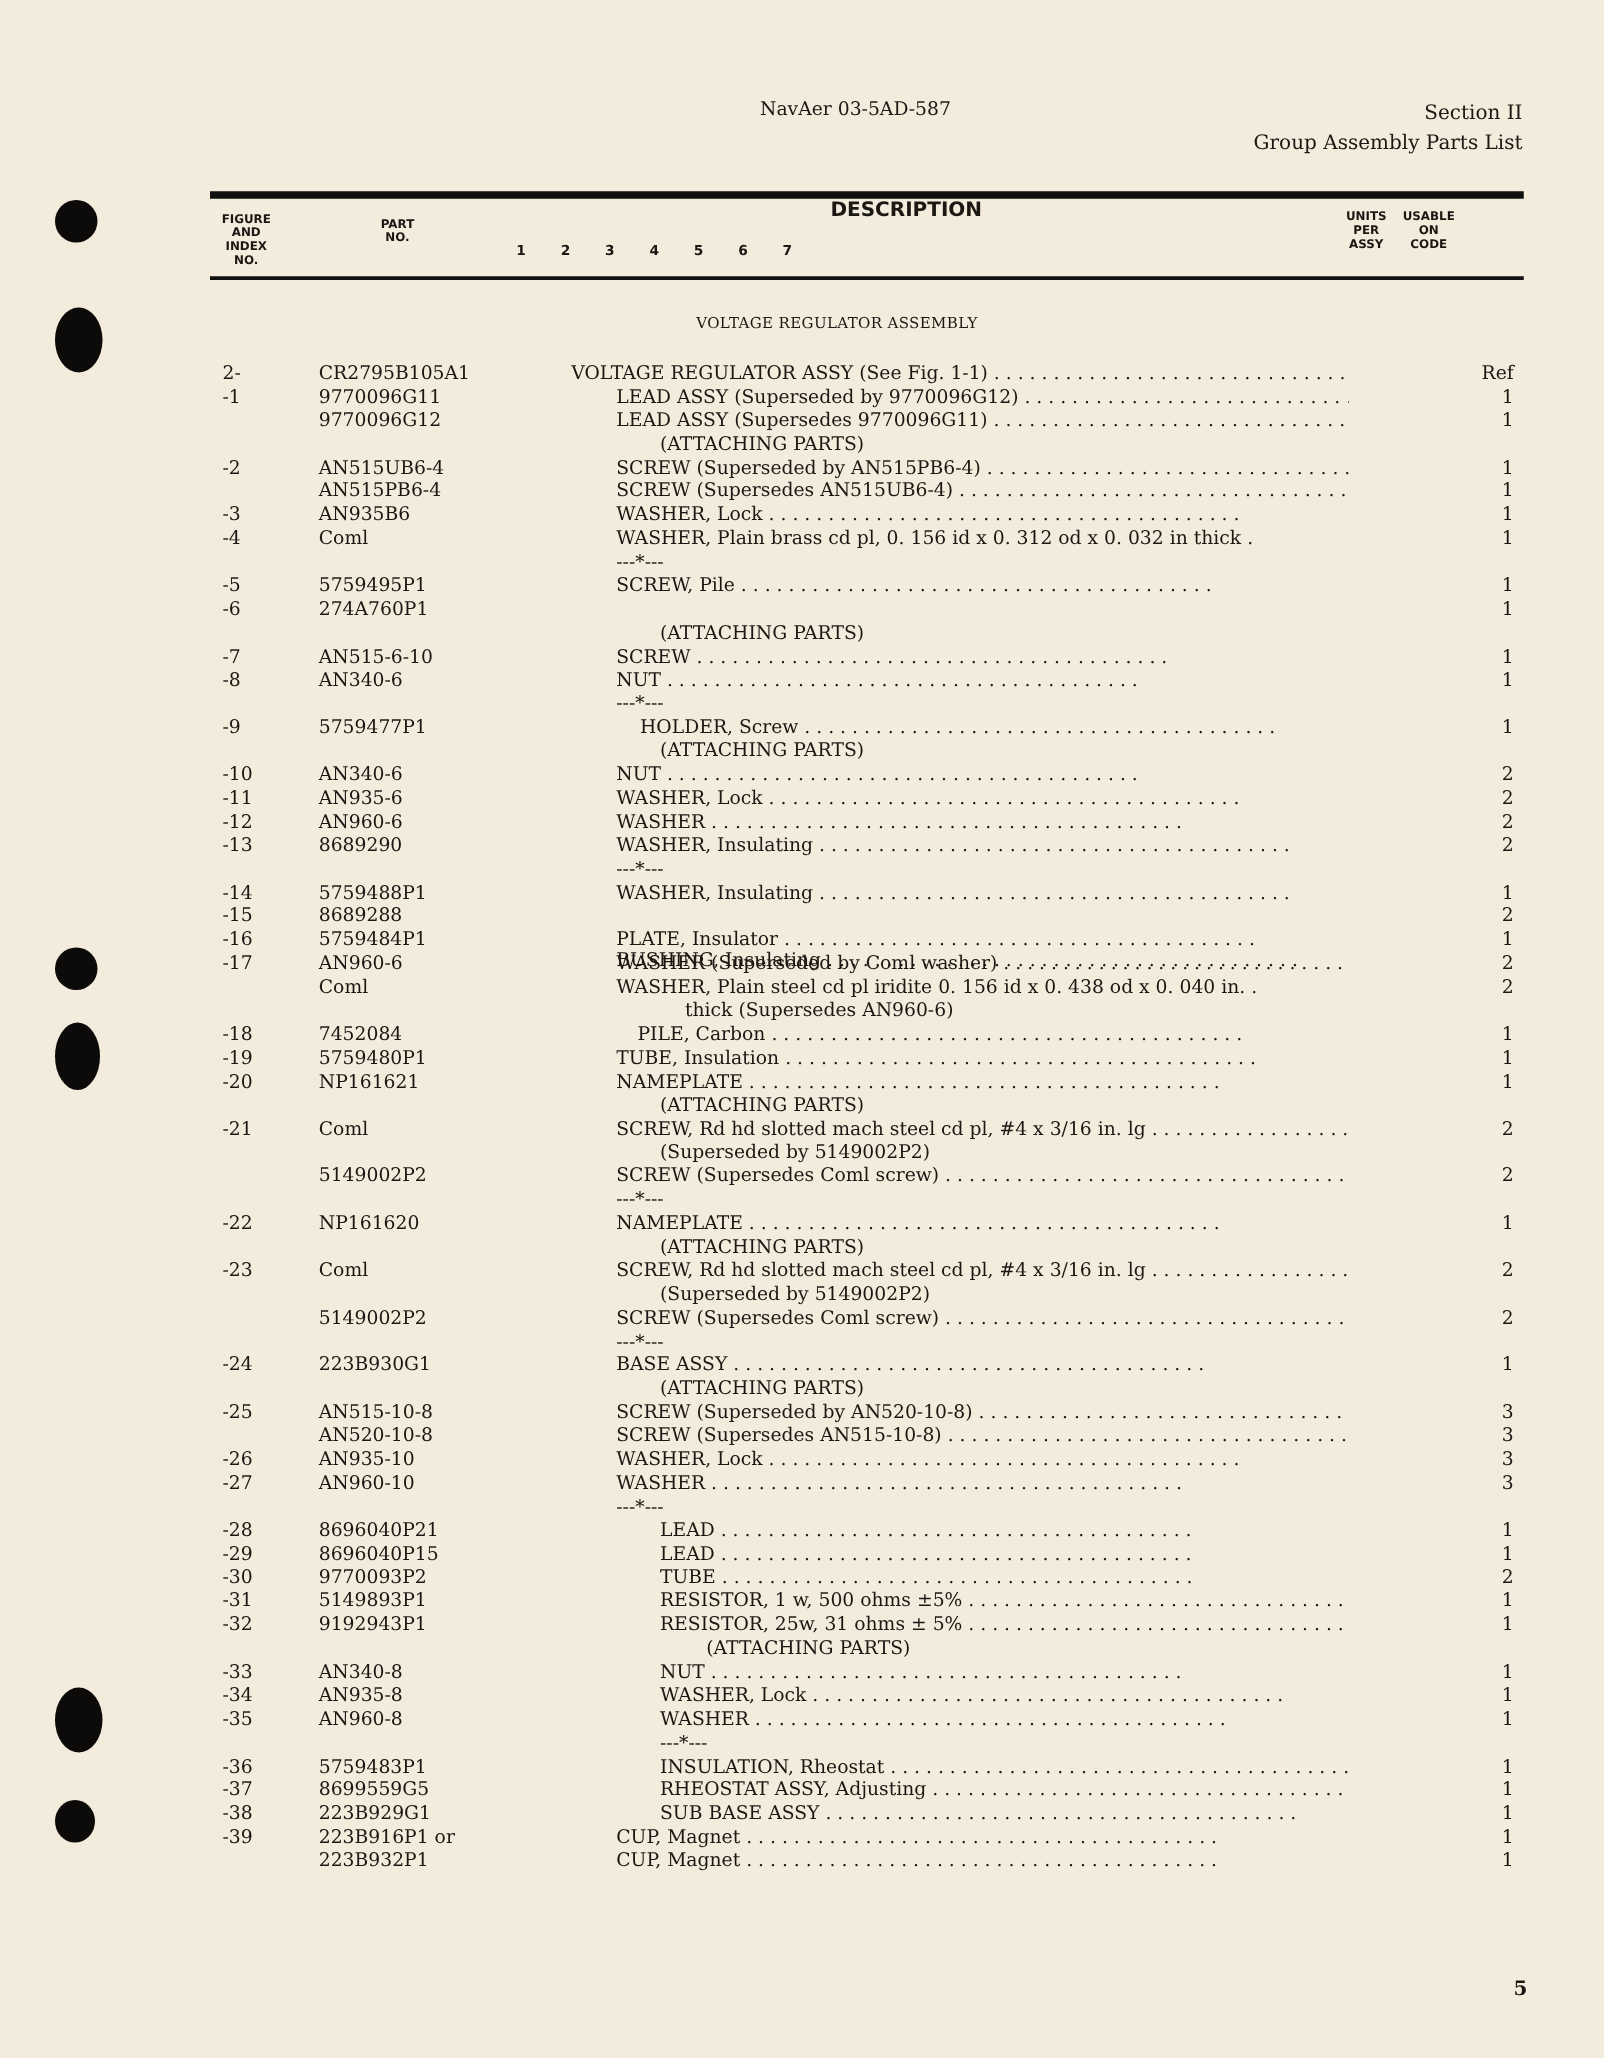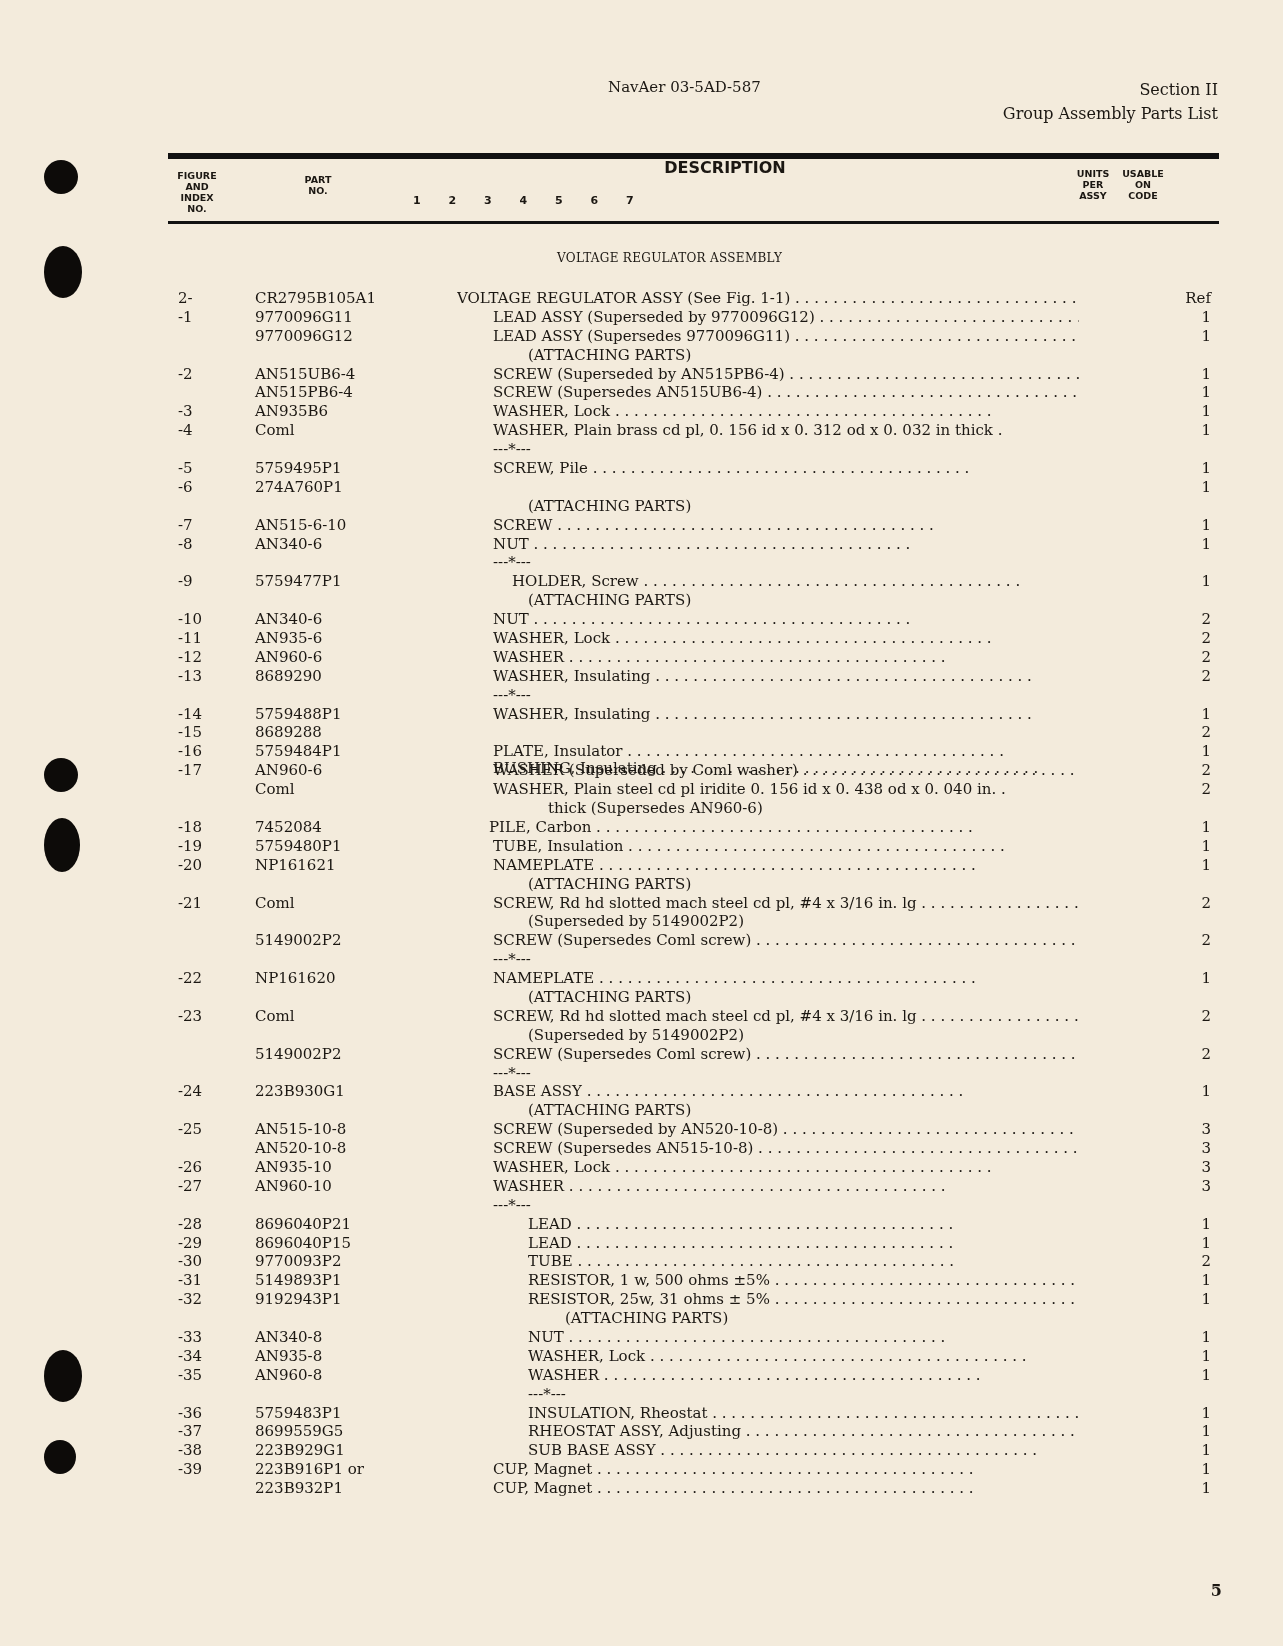--- a/index.html
+++ b/index.html
@@ -225,21 +225,21 @@
     </div>
     <div class="row">
       <span class="idx"></span>
       <span class="part"></span>
       <span class="desc" style="left: 380px;">thick (Supersedes AN960-6)</span>
       <span class="units"></span>
     </div>
     <div class="row">
       <span class="idx">-18</span>
       <span class="part">7452084</span>
-      <span class="desc" style="left: 321px;">PILE, Carbon  . . . . . . . . . . . . . . . . . . . . . . . . . . . . . . . . . . . . . . . .</span>
+      <span class="desc" style="left: 342px;">PILE, Carbon  . . . . . . . . . . . . . . . . . . . . . . . . . . . . . . . . . . . . . . . .</span>
       <span class="units">1</span>
     </div>
     <div class="row">
       <span class="idx">-19</span>
       <span class="part">5759480P1</span>
       <span class="desc" style="left: 325px;">TUBE, Insulation  . . . . . . . . . . . . . . . . . . . . . . . . . . . . . . . . . . . . . . . .</span>
       <span class="units">1</span>
     </div>
     <div class="row">
       <span class="idx">-20</span>

